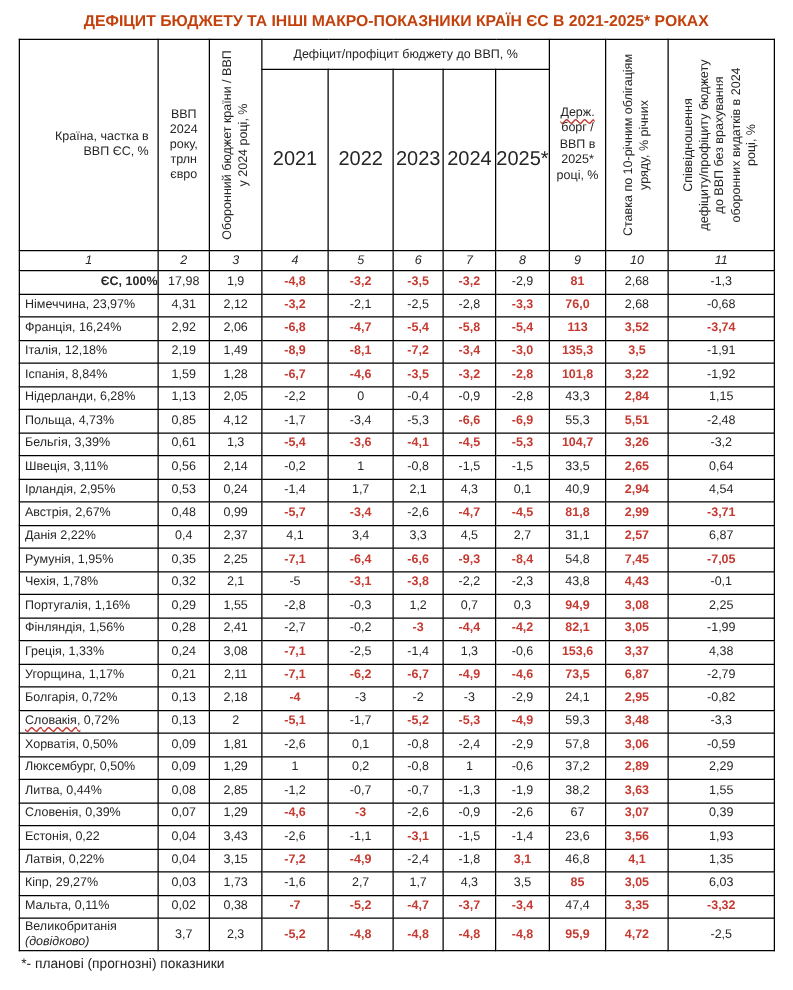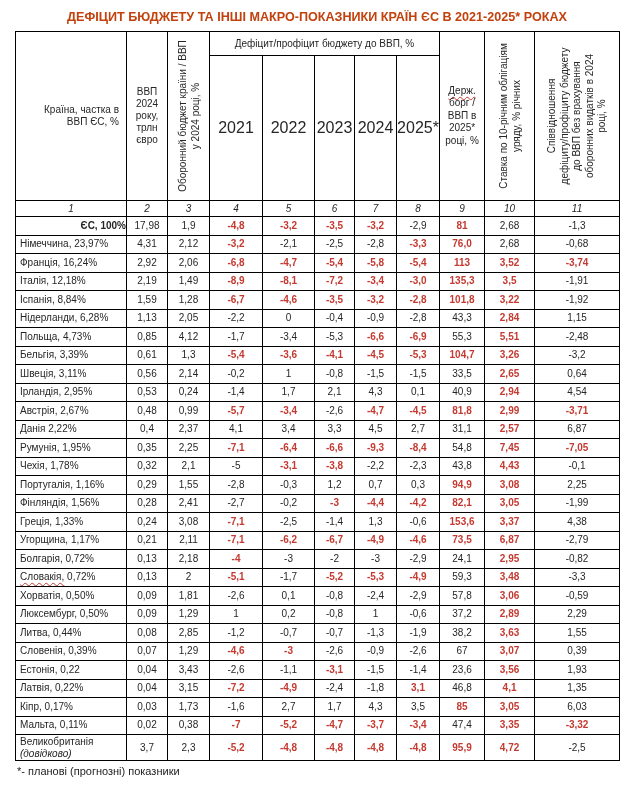--- a/index.html
+++ b/index.html
@@ -459,21 +459,21 @@
         <td class="red">-7,2</td>
         <td class="red">-4,9</td>
         <td>-2,4</td>
         <td>-1,8</td>
         <td class="red">3,1</td>
         <td>46,8</td>
         <td class="red">4,1</td>
         <td>1,35</td>
       </tr>
       <tr>
-        <td class="country">Кіпр, 0,17%</td>
+        <td class="country">Кіпр, 29,27%</td>
         <td>0,03</td>
         <td>1,73</td>
         <td>-1,6</td>
         <td>2,7</td>
         <td>1,7</td>
         <td>4,3</td>
         <td>3,5</td>
         <td class="red">85</td>
         <td class="red">3,05</td>
         <td>6,03</td>

